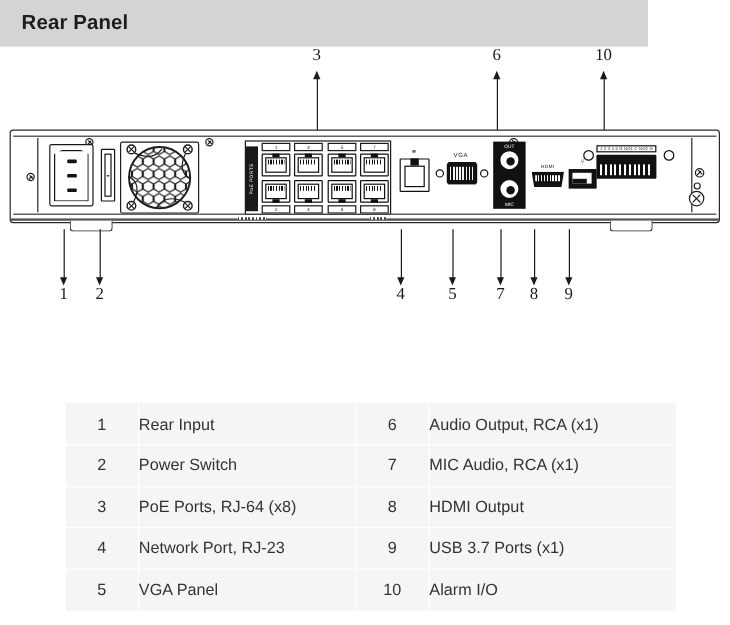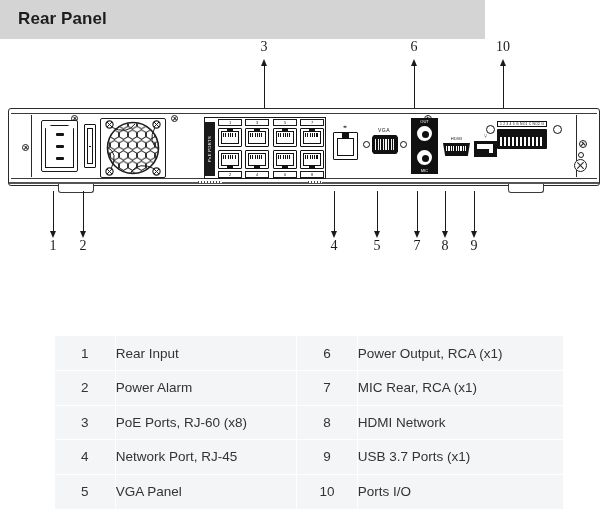--- a/index.html
+++ b/index.html
@@ -6,21 +6,21 @@
   body{
     width:608px;height:521px;
     background:#ffffff;
     font-family:"Liberation Sans", sans-serif;
     color:#2b2b2b;
     overflow:hidden;
     position:relative;
   }
   
   #header-bar{
-    position:absolute;left:0;top:0;width:485px;height:39px;
+    position:absolute;left:0;top:0;width:540px;height:39px;
     background:#d4d4d4;
   }
   #header-title{
     position:absolute;left:18px;top:9px;
     font-size:17px;font-weight:bold;color:#1d1d1d;
     letter-spacing:.1px;
   }
   
   #diagram{
     position:absolute;left:0;top:39px;width:608px;height:230px;
@@ -491,40 +491,40 @@
   <div class="arrow-down" style="left:471px;top:192px;"></div>
   <div class="callout-num" style="left:462px;top:199px;">9</div>
 </div>
 
 <table id="legend-table">
   <tbody>
     <tr>
       <td class="num">1</td>
       <td class="desc">Rear Input</td>
       <td class="num">6</td>
-      <td class="desc2">Power Output, RCA (x1)</td>
+      <td class="desc2">Audio Output, RCA (x1)</td>
     </tr>
     <tr>
       <td class="num">2</td>
-      <td class="desc">Power Alarm</td>
+      <td class="desc">Power Switch</td>
       <td class="num">7</td>
-      <td class="desc2">MIC Rear, RCA (x1)</td>
+      <td class="desc2">MIC Audio, RCA (x1)</td>
     </tr>
     <tr>
       <td class="num">3</td>
-      <td class="desc">PoE Ports, RJ-60 (x8)</td>
+      <td class="desc">PoE Ports, RJ-64 (x8)</td>
       <td class="num">8</td>
-      <td class="desc2">HDMI Network</td>
+      <td class="desc2">HDMI Output</td>
     </tr>
     <tr>
       <td class="num">4</td>
-      <td class="desc">Network Port, RJ-45</td>
+      <td class="desc">Network Port, RJ-23</td>
       <td class="num">9</td>
       <td class="desc2">USB 3.7 Ports (x1)</td>
     </tr>
     <tr>
       <td class="num">5</td>
       <td class="desc">VGA Panel</td>
       <td class="num">10</td>
-      <td class="desc2">Ports I/O</td>
+      <td class="desc2">Alarm I/O</td>
     </tr>
   </tbody>
 </table>
 
 </body></html>

